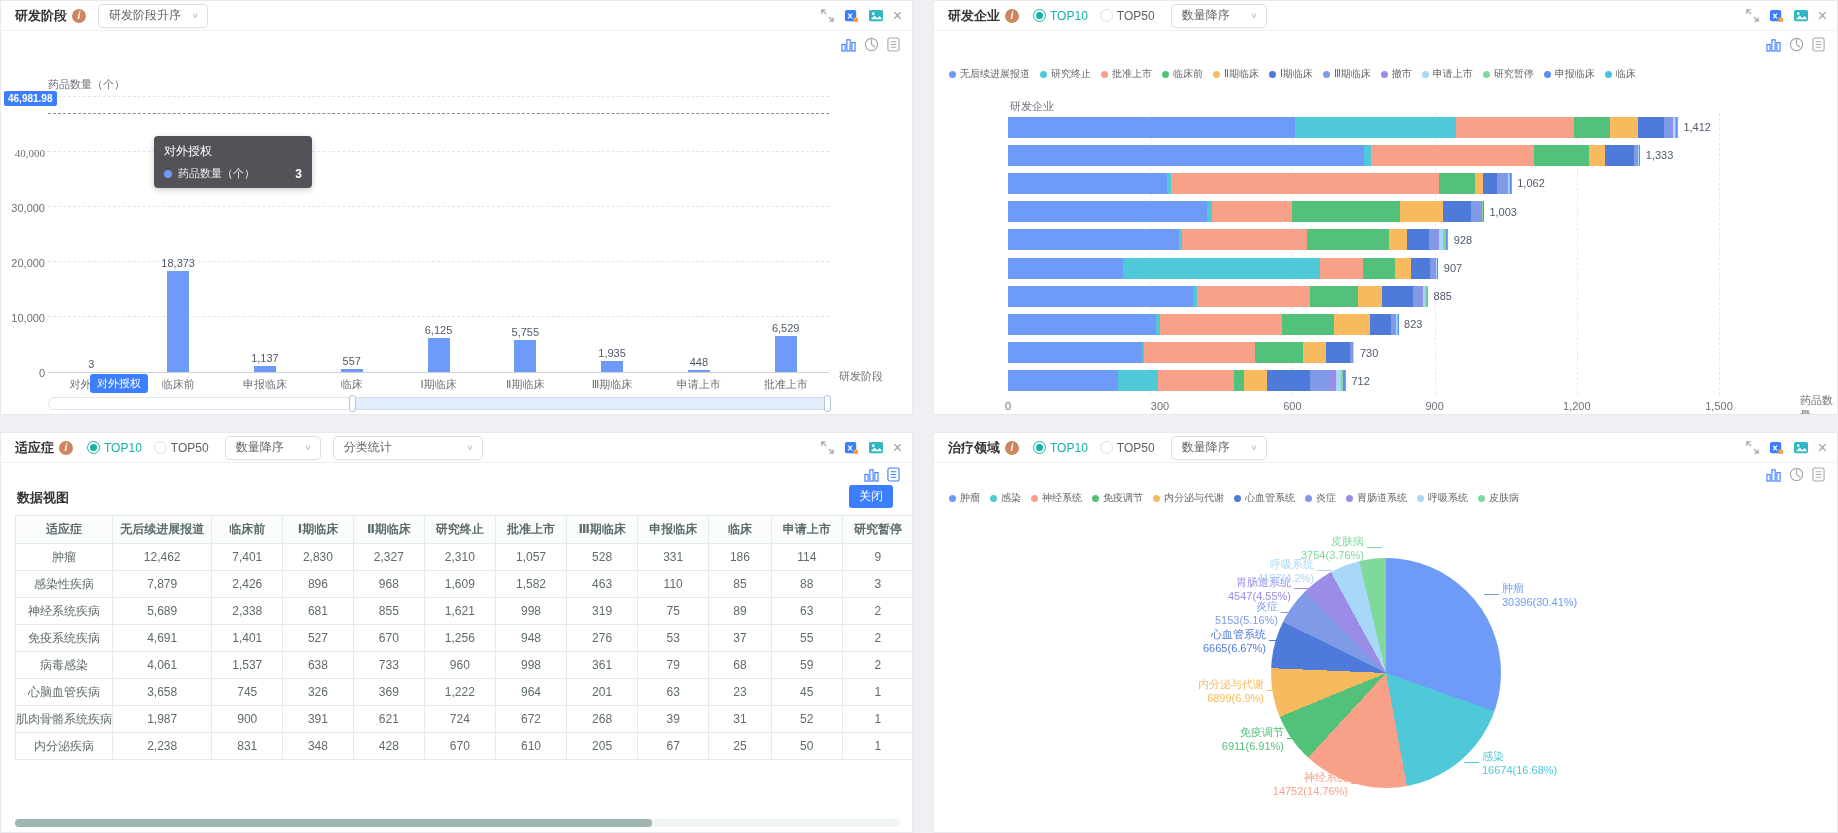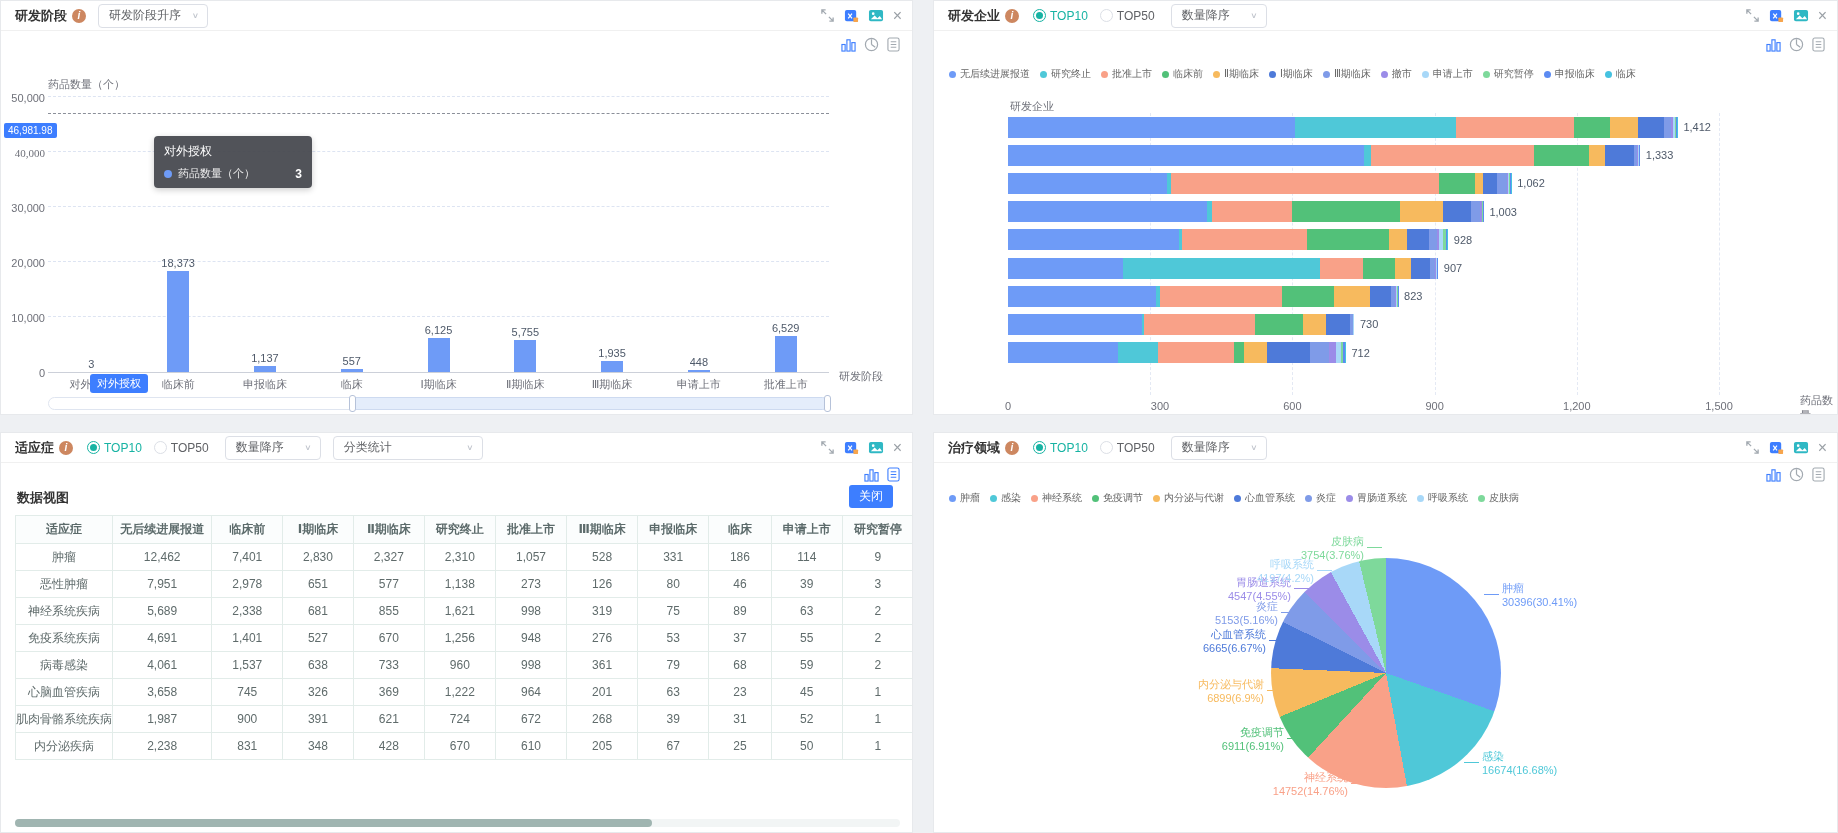--- a/index.html
+++ b/index.html
@@ -176,21 +176,21 @@
           <div class="p1-slot">
             <div class="p1-val">448</div>
             <div class="p1-bar" style="height: 2.5px; background: rgb(110, 155, 247);"></div>
           </div>
           <div class="p1-slot">
             <div class="p1-val">6,529</div>
             <div class="p1-bar" style="height: 35.9px; background: rgb(110, 155, 247);"></div>
           </div>
         </div>
     </div>
-    <div class="p1-badge" id="p1-badge" style="top: 122px;">46,981.98</div>
+    <div class="p1-badge" id="p1-badge" style="top: 90px; font-weight: bold;">46,981.98</div>
     <div class="p1-xlabels" id="p1-xlabels">
         <div class="p1-xl"><span>对外授权</span><span class="p1-xl-badge">对外授权</span></div>
         <div class="p1-xl">临床前</div>
         <div class="p1-xl">申报临床</div>
         <div class="p1-xl">临床</div>
         <div class="p1-xl">Ⅰ期临床</div>
         <div class="p1-xl">Ⅱ期临床</div>
         <div class="p1-xl">Ⅲ期临床</div>
         <div class="p1-xl">申请上市</div>
         <div class="p1-xl">批准上市</div>
@@ -416,20 +416,37 @@
               <div class="p2-seg" style="width: 31.3px; background: rgb(82, 193, 121);"></div>
               <div class="p2-seg" style="width: 16.1px; background: rgb(247, 186, 94);"></div>
               <div class="p2-seg" style="width: 19px; background: rgb(78, 122, 217);"></div>
               <div class="p2-seg" style="width: 4.7px; background: rgb(127, 155, 232);"></div>
               <div class="p2-seg" style="width: 1.4px; background: rgb(155, 140, 232);"></div>
               <div class="p2-seg" style="width: 0.9px; background: rgb(168, 216, 248);"></div>
               <div class="p2-seg" style="width: 0.5px; background: rgb(126, 217, 155);"></div>
               <div class="p2-seg" style="width: 0.5px; background: rgb(92, 139, 242);"></div>
             </div>
             <span class="p2-total">907</span>
+          </div>
+          <div class="p2-row">
+            <div class="p2-track">
+              <div class="p2-seg" style="width: 184.9px; background: rgb(110, 155, 247);"></div>
+              <div class="p2-seg" style="width: 3.8px; background: rgb(79, 200, 216);"></div>
+              <div class="p2-seg" style="width: 113.8px; background: rgb(249, 161, 136);"></div>
+              <div class="p2-seg" style="width: 47.4px; background: rgb(82, 193, 121);"></div>
+              <div class="p2-seg" style="width: 23.7px; background: rgb(247, 186, 94);"></div>
+              <div class="p2-seg" style="width: 31.3px; background: rgb(78, 122, 217);"></div>
+              <div class="p2-seg" style="width: 8.5px; background: rgb(127, 155, 232);"></div>
+              <div class="p2-seg" style="width: 1.9px; background: rgb(155, 140, 232);"></div>
+              <div class="p2-seg" style="width: 1.9px; background: rgb(168, 216, 248);"></div>
+              <div class="p2-seg" style="width: 1.4px; background: rgb(126, 217, 155);"></div>
+              <div class="p2-seg" style="width: 0.5px; background: rgb(92, 139, 242);"></div>
+              <div class="p2-seg" style="width: 0.5px; background: rgb(69, 194, 224);"></div>
+            </div>
+            <span class="p2-total">885</span>
           </div>
           <div class="p2-row">
             <div class="p2-track">
               <div class="p2-seg" style="width: 147.9px; background: rgb(110, 155, 247);"></div>
               <div class="p2-seg" style="width: 3.8px; background: rgb(79, 200, 216);"></div>
               <div class="p2-seg" style="width: 122.3px; background: rgb(249, 161, 136);"></div>
               <div class="p2-seg" style="width: 52.1px; background: rgb(82, 193, 121);"></div>
               <div class="p2-seg" style="width: 35.6px; background: rgb(247, 186, 94);"></div>
               <div class="p2-seg" style="width: 20.9px; background: rgb(78, 122, 217);"></div>
               <div class="p2-seg" style="width: 4.7px; background: rgb(127, 155, 232);"></div>
@@ -577,31 +594,31 @@
               <td>2,327</td>
               <td>2,310</td>
               <td>1,057</td>
               <td>528</td>
               <td>331</td>
               <td>186</td>
               <td>114</td>
               <td>9</td>
             </tr>
             <tr>
-              <td>恶性肿瘤</td>
-              <td>7,951</td>
-              <td>2,978</td>
-              <td>651</td>
-              <td>577</td>
-              <td>1,138</td>
-              <td>273</td>
-              <td>126</td>
-              <td>80</td>
-              <td>46</td>
-              <td>39</td>
+              <td>感染性疾病</td>
+              <td>7,879</td>
+              <td>2,426</td>
+              <td>896</td>
+              <td>968</td>
+              <td>1,609</td>
+              <td>1,582</td>
+              <td>463</td>
+              <td>110</td>
+              <td>85</td>
+              <td>88</td>
               <td>3</td>
             </tr>
             <tr>
               <td>神经系统疾病</td>
               <td>5,689</td>
               <td>2,338</td>
               <td>681</td>
               <td>855</td>
               <td>1,621</td>
               <td>998</td>

